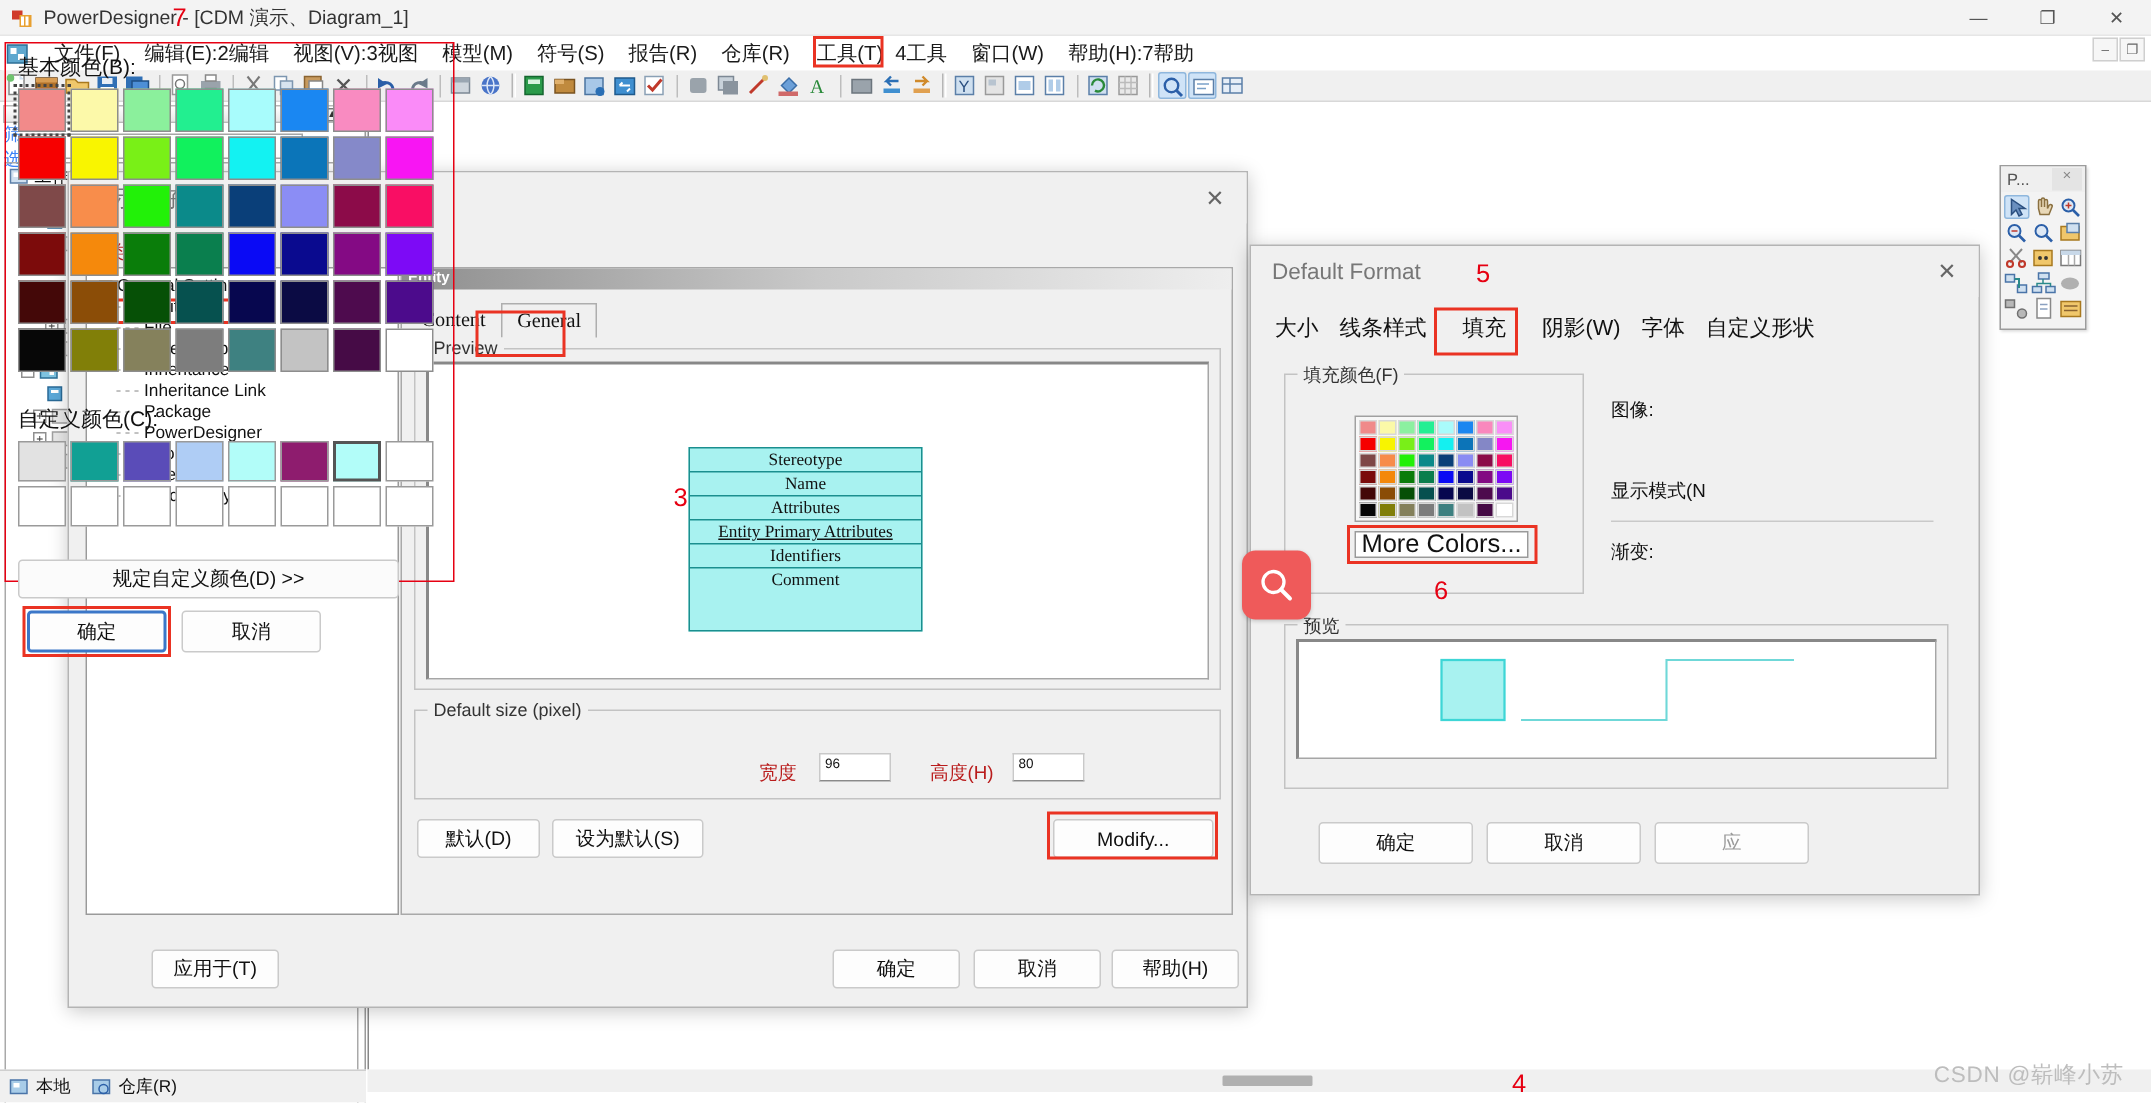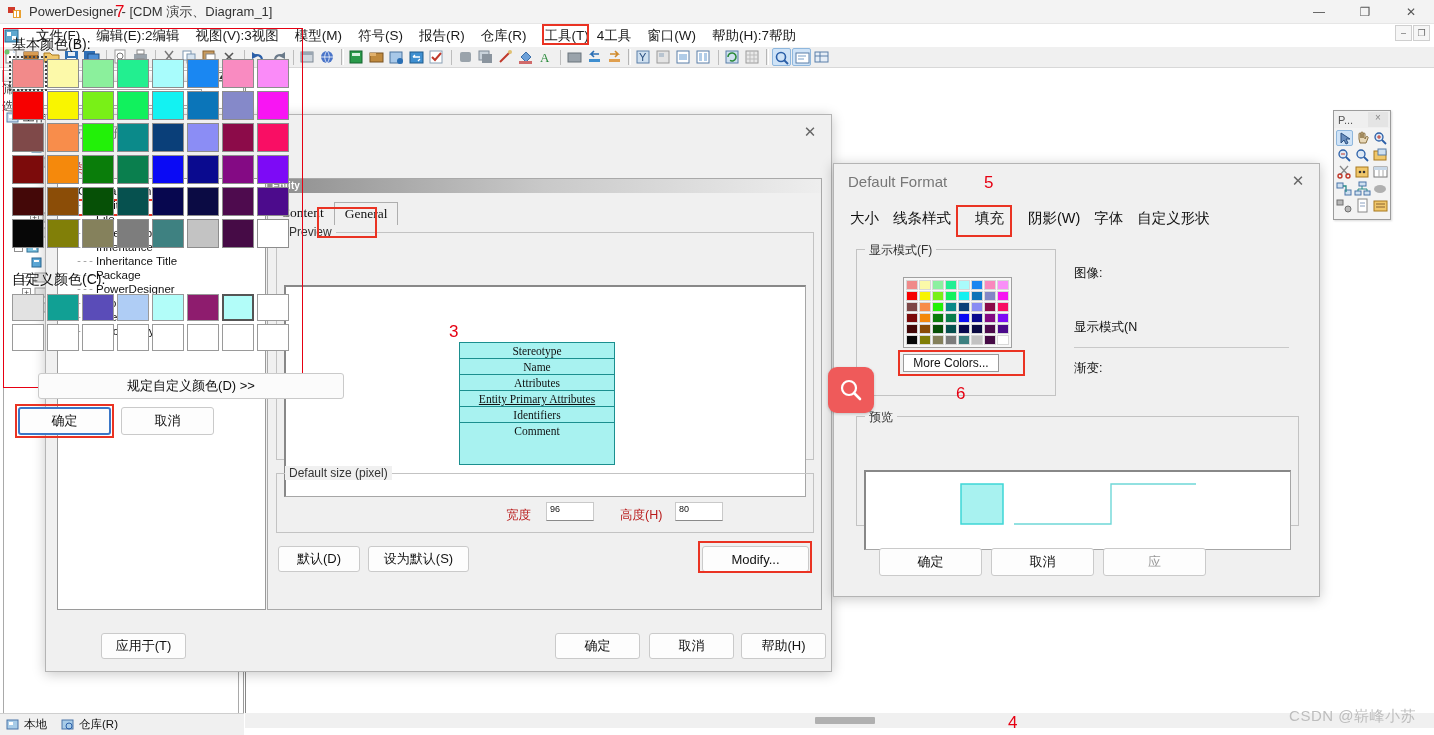--- a/index.html
+++ b/index.html
@@ -53,21 +53,21 @@
     position:absolute; left:2px; top:2px; width:238px; height:12px;
     background:linear-gradient(#ffffff,#e8e8e8); border:1px solid #b9b9b9;
     display:flex; justify-content:flex-end; align-items:center; gap:2px; padding-right:2px;
   }
   .lp-hbtn { width:9px; height:9px; border:1px solid #7a7a7a; background:#f2f2f2;
              font-size:7px; line-height:7px; text-align:center; color:#333; }
   .filterbar {
     position:absolute; left:2px; top:20px; width:238px; height:19px;
     display:flex; align-items:center; gap:4px;
   }
-  .filterbar label { font-size:12px; color:#404040; }
+  .filterbar label { font-size:12px; color:#3b82f6;text-align:center; }
   .filter-input { flex:1; height:17px; border:1px solid #a6a6a6; background:#fff; }
   .fb-icon { width:15px; height:15px; position:relative; }
   .tree { position:absolute; left:4px; top:42px; width:236px; font-size:11.5px; }
   .tnode { display:flex; align-items:center; height:15px; white-space:nowrap; }
   .tw { width:9px; height:9px; border:1px solid #8f8f8f; background:#fff; font-size:8px;
         line-height:7px; text-align:center; color:#333; margin-right:3px; }
   .ticon { width:14px; height:13px; margin-right:3px; position:relative; }
   .statusbar-left {
     position:absolute; left:0; bottom:0; width:244px; height:22px;
     background:#f0f0f0; border-top:1px solid #cfcfcf;
@@ -127,21 +127,21 @@
                  background:linear-gradient(90deg,#8e8e8e,#c9c9c9,#eeeeee);
                  color:#fff; font-size:10px; padding-left:4px; line-height:14px; font-weight:bold; }
   .tabrow { position:absolute; left:3px; top:20px; height:26px; display:flex; align-items:flex-end; }
   .tab { height:23px; padding:3px 10px 0; font-size:13.5px; font-family:"Liberation Serif",serif;
          color:#111; }
   .tab.active { background:#f0f0f0; border:1px solid #aeaeae; border-bottom:none; }
   .groupbox { position:absolute; border:1px solid #c3c3c3; }
   .gb-legend { position:absolute; top:-8px; left:8px; background:#f0f0f0; padding:0 4px;
                font-size:12px; color:#333; }
   .preview-white { position:absolute; background:#fff; border:1px solid #a6a6a6;
-                   border-top:2px solid #888; border-left:2px solid #888;margin-top:44px; }
+                   border-top:2px solid #888; border-left:2px solid #888; }
 
   
   .esym { position:absolute; border:1px solid #1b8f8f; background:#a8f2f0; }
   .esym .row { height:16px; line-height:16px; text-align:center; font-size:11.5px;
                font-family:"Liberation Serif",serif; border-bottom:1px solid #1b8f8f; color:#111; }
   .esym .row.last { border-bottom:none; height:41px; line-height:16px; }
   .esym .row.und span { text-decoration:underline; }
 
   .mini-input { position:absolute; width:48px; height:19px; background:#fff;
                 border:1px solid #c9c9c9; border-bottom:1px solid #8a8a8a;
@@ -677,21 +677,21 @@
       <div class="ttl" style="padding-left:12px;">
         <span class="dash">---</span>
         <span>Free Symbol</span>
       </div>
       <div class="ttl" style="padding-left:12px;">
         <span class="dash">---</span>
         <span>Inheritance</span>
       </div>
       <div class="ttl" style="padding-left:12px;">
         <span class="dash">---</span>
-        <span>Inheritance Title</span>
+        <span>Inheritance Link</span>
       </div>
       <div class="ttl" style="padding-left:12px;">
         <span class="dash">---</span>
         <span>Package</span>
       </div>
       <div class="ttl" style="padding-left:12px;">
         <span class="dash">---</span>
         <span>PowerDesigner</span>
       </div>
       <div class="ttl" style="padding-left:12px;">
@@ -765,21 +765,21 @@
       <span class="sf-tab">线条样式</span>
       <span class="sf-tab" style="padding:3px 16px;">填充</span>
       <span class="sf-tab">阴影(W)</span>
       <span class="sf-tab">字体</span>
       <span class="sf-tab">自定义形状</span>
     </div>
     <div class="redbox" style="left:122px; top:41px; width:56px; height:32px;"></div>
     <div class="rednum" style="left:150px; top:9px;">5</div>
 
     <div class="groupbox" style="left:22px; top:85px; width:200px; height:147px;">
-      <span class="gb-legend">显示模式(F)</span>
+      <span class="gb-legend">填充颜色(F)</span>
     </div>
     <div style="position:absolute; left:69px; top:113px; padding:2px; background:#f7f7f7; border:1px solid #a0a0a0;">
       <div class="swatch-grid" id="sf-swatches">
           <div class="sw" style="background: rgb(240, 138, 138);"></div>
           <div class="sw" style="background: rgb(251, 249, 168);"></div>
           <div class="sw" style="background: rgb(140, 240, 160);"></div>
           <div class="sw" style="background: rgb(35, 239, 147);"></div>
           <div class="sw" style="background: rgb(169, 251, 251);"></div>
           <div class="sw" style="background: rgb(26, 134, 240);"></div>
           <div class="sw" style="background: rgb(249, 136, 189);"></div>
@@ -819,22 +819,22 @@
           <div class="sw" style="background: rgb(6, 6, 6);"></div>
           <div class="sw" style="background: rgb(128, 126, 7);"></div>
           <div class="sw" style="background: rgb(132, 128, 91);"></div>
           <div class="sw" style="background: rgb(124, 124, 124);"></div>
           <div class="sw" style="background: rgb(61, 128, 128);"></div>
           <div class="sw" style="background: rgb(194, 194, 194);"></div>
           <div class="sw" style="background: rgb(69, 10, 69);"></div>
           <div class="sw" style="background: rgb(255, 255, 255);"></div>
         </div>
     </div>
-    <div style="position:absolute; left:69px; top:190px; width:96px; height:18px; background:#fff; border:1px solid #9a9a9a;
-                display:flex; align-items:center; justify-content:center; font-size:12px;">More Colors...</div>
+    <div style="position:absolute; left:69px; top:190px; width:116px; height:18px; background:#fff; border:1px solid #9a9a9a;
+                display:flex; align-items:center; justify-content:center; font-size:17px;">More Colors...</div>
     <div class="redbox" style="left:64px; top:186px; width:127px; height:26px;"></div>
     <div class="rednum" style="left:122px; top:220px;">6</div>
 
     <span style="position:absolute; left:240px; top:101px; font-size:12.5px;">图像:</span>
     <span style="position:absolute; left:240px; top:155px; font-size:12.5px;">显示模式(N</span>
     <div style="position:absolute; left:240px; top:183px; width:215px; height:1px; background:#c9c9c9;"></div>
     <span style="position:absolute; left:240px; top:196px; font-size:12.5px;">渐变:</span>
 
     <div class="groupbox" style="left:22px; top:252px; width:443px; height:110px;">
       <span class="gb-legend">预览</span>
@@ -931,21 +931,21 @@
         <div class="csw" style="background: rgb(255, 255, 255);"></div>
         <div class="csw" style="background: rgb(255, 255, 255);"></div>
         <div class="csw" style="background: rgb(255, 255, 255);"></div>
         <div class="csw" style="background: rgb(255, 255, 255);"></div>
         <div class="csw" style="background: rgb(255, 255, 255);"></div>
         <div class="csw" style="background: rgb(255, 255, 255);"></div>
         <div class="csw" style="background: rgb(255, 255, 255);"></div>
         <div class="csw" style="background: rgb(255, 255, 255);"></div>
       </div>
 
-    <div class="btn flat" style="position:absolute; left:12px; top:373px; width:306px; height:26px;margin-left:26px;">规定自定义颜色(D) &gt;&gt;</div>
+    <div class="btn flat" style="position:absolute; left:12px; top:373px; width:254px; height:26px;">规定自定义颜色(D) &gt;&gt;</div>
 
     <div class="btn" style="position:absolute; left:18px; top:407px; width:93px; height:28px; border:2px solid #3b77c8;">确定</div>
     <div class="redbox" style="left:15px; top:404px; width:99px; height:34px;"></div>
     <div class="btn" style="position:absolute; left:121px; top:407px; width:93px; height:28px;">取消</div>
 
   </div>
 
 </div>
 
 </body></html>

